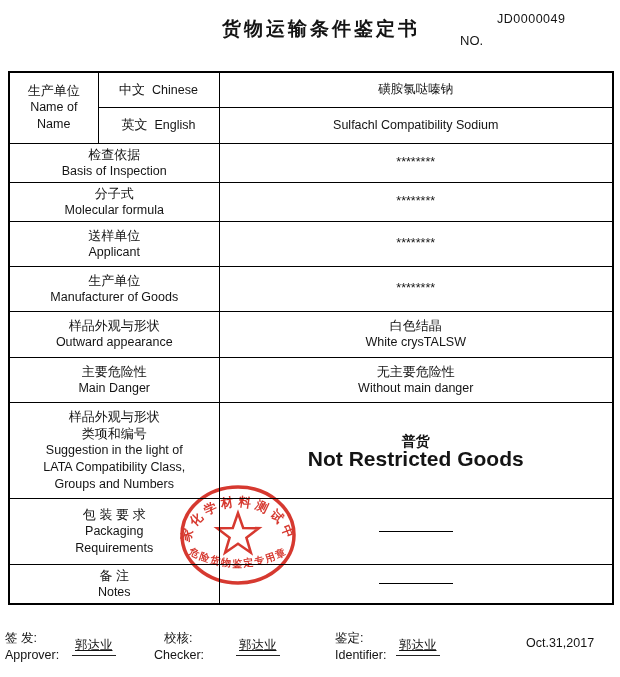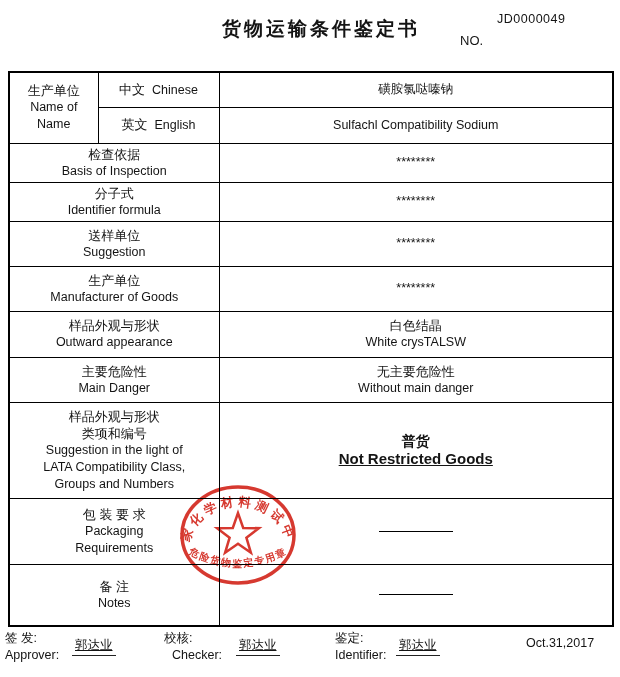--- a/index.html
+++ b/index.html
@@ -25,21 +25,21 @@
   }
   table.cert td {
     border:1px solid #000; padding:0; vertical-align:middle; text-align:center;
     font-size:12.5px; line-height:17px;
   }
   .zh-line { font-size:13px; }
   .en-line { font-size:12.5px;text-align:center; }
   td.val-left { text-align:left; padding-left:7px;margin-top:8px; }
   td.val-top { vertical-align:top; padding-top:6px; }
   .bold-zh { font-size:14px; font-weight:bold; }
-  .bold-en { font-size:15px; font-weight:bold;text-decoration:underline; }
+  .bold-en { font-size:21px; font-weight:bold; }
   .hline { width:74px; border-top:1.5px solid #000; margin:0 auto; height:0; }
 
   
   .stamp {
     position:absolute; left:177px; top:484px;
     opacity:.92; mix-blend-mode:multiply; pointer-events:none;
   }
   .seal-stroke { fill:none; stroke:var(--stamp-color,#d3281e); }
   .seal-ring { stroke-width:3.5px; }
   .seal-star { stroke-width:2.5px; stroke-linejoin:miter; }
@@ -93,29 +93,29 @@
       <td colspan="2">
         <div class="zh-line">检查依据</div>
         <div class="en-line">Basis of Inspection</div>
       </td>
       <td class="val-left val-top">********</td>
     </tr>
 
     <tr style="height:39px">
       <td colspan="2">
         <div class="zh-line">分子式</div>
-        <div class="en-line">Identifier formula</div>
+        <div class="en-line">Molecular formula</div>
       </td>
       <td class="val-left val-top">********</td>
     </tr>
 
     <tr style="height:45px">
       <td colspan="2">
         <div class="zh-line">送样单位</div>
-        <div class="en-line">Suggestion</div>
+        <div class="en-line">Applicant</div>
       </td>
       <td class="val-left val-top">********</td>
     </tr>
 
     <tr style="height:45px">
       <td colspan="2">
         <div class="zh-line">生产单位</div>
         <div class="en-line">Manufacturer of Goods</div>
       </td>
       <td class="val-left val-top">********</td>
@@ -161,21 +161,21 @@
       <td colspan="2">
         <div class="zh-line">包 装 要 求</div>
         <div class="en-line">Packaging</div>
         <div class="en-line">Requirements</div>
       </td>
       <td>
         <div class="hline"></div>
       </td>
     </tr>
 
-    <tr style="height:62px">
+    <tr style="height:40px">
       <td colspan="2">
         <div class="zh-line">备 注</div>
         <div class="en-line">Notes</div>
       </td>
       <td>
         <div class="hline"></div>
       </td>
     </tr>
   </tbody>
     </table>
@@ -192,21 +192,21 @@
       <textPath href="#sealBottomArc" startOffset="50%">危险货物鉴定专用章</textPath>
     </text>
   </svg>
 
   <div class="footer">
     <div class="ft" style="left:5px;top:630px">签 发:</div>
     <div class="ft" style="left:5px;top:648px">Approver:</div>
     <div class="ft ft-name" style="left:72px;top:637px">郭达业</div>
 
     <div class="ft" style="left:164px;top:630px">校核:</div>
-    <div class="ft" style="left:172px;top:648px">Checker:</div>
+    <div class="ft" style="left:154px;top:648px">Checker:</div>
     <div class="ft ft-name" style="left:236px;top:637px">郭达业</div>
 
     <div class="ft" style="left:335px;top:630px">鉴定:</div>
     <div class="ft" style="left:335px;top:648px">Identifier:</div>
     <div class="ft ft-name" style="left:396px;top:637px">郭达业</div>
 
     <div class="ft" style="left:526px;top:636px">Oct.31,2017</div>
   </div>
 
 </div>

